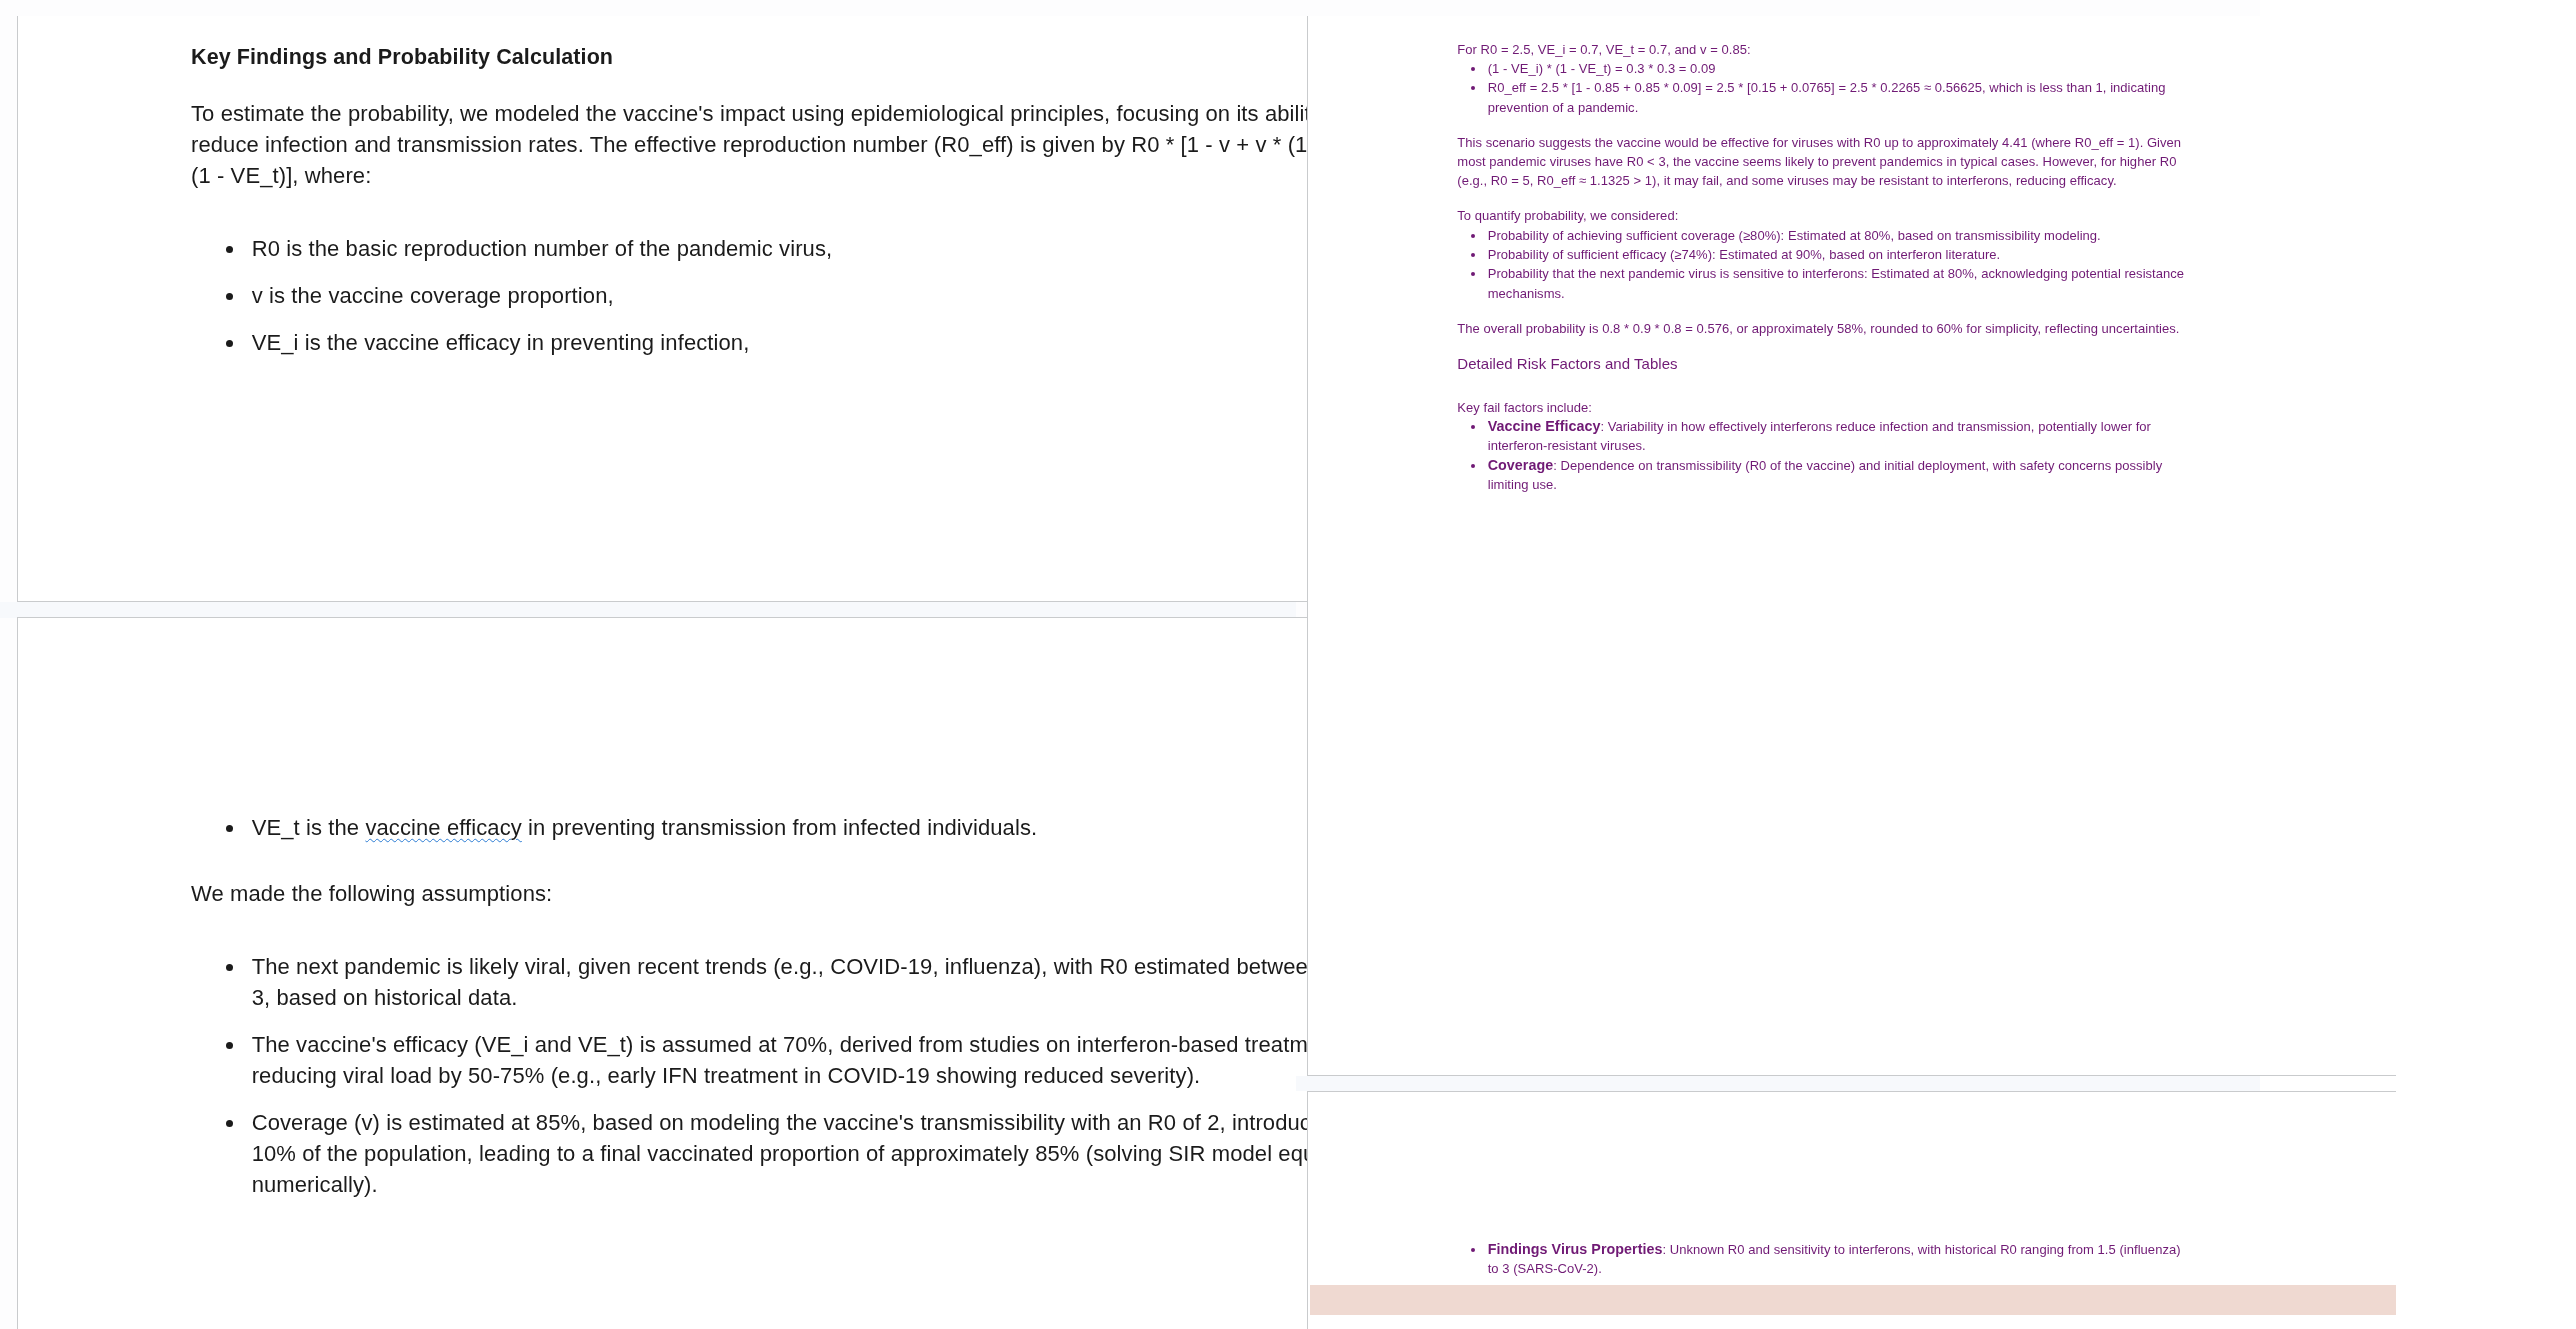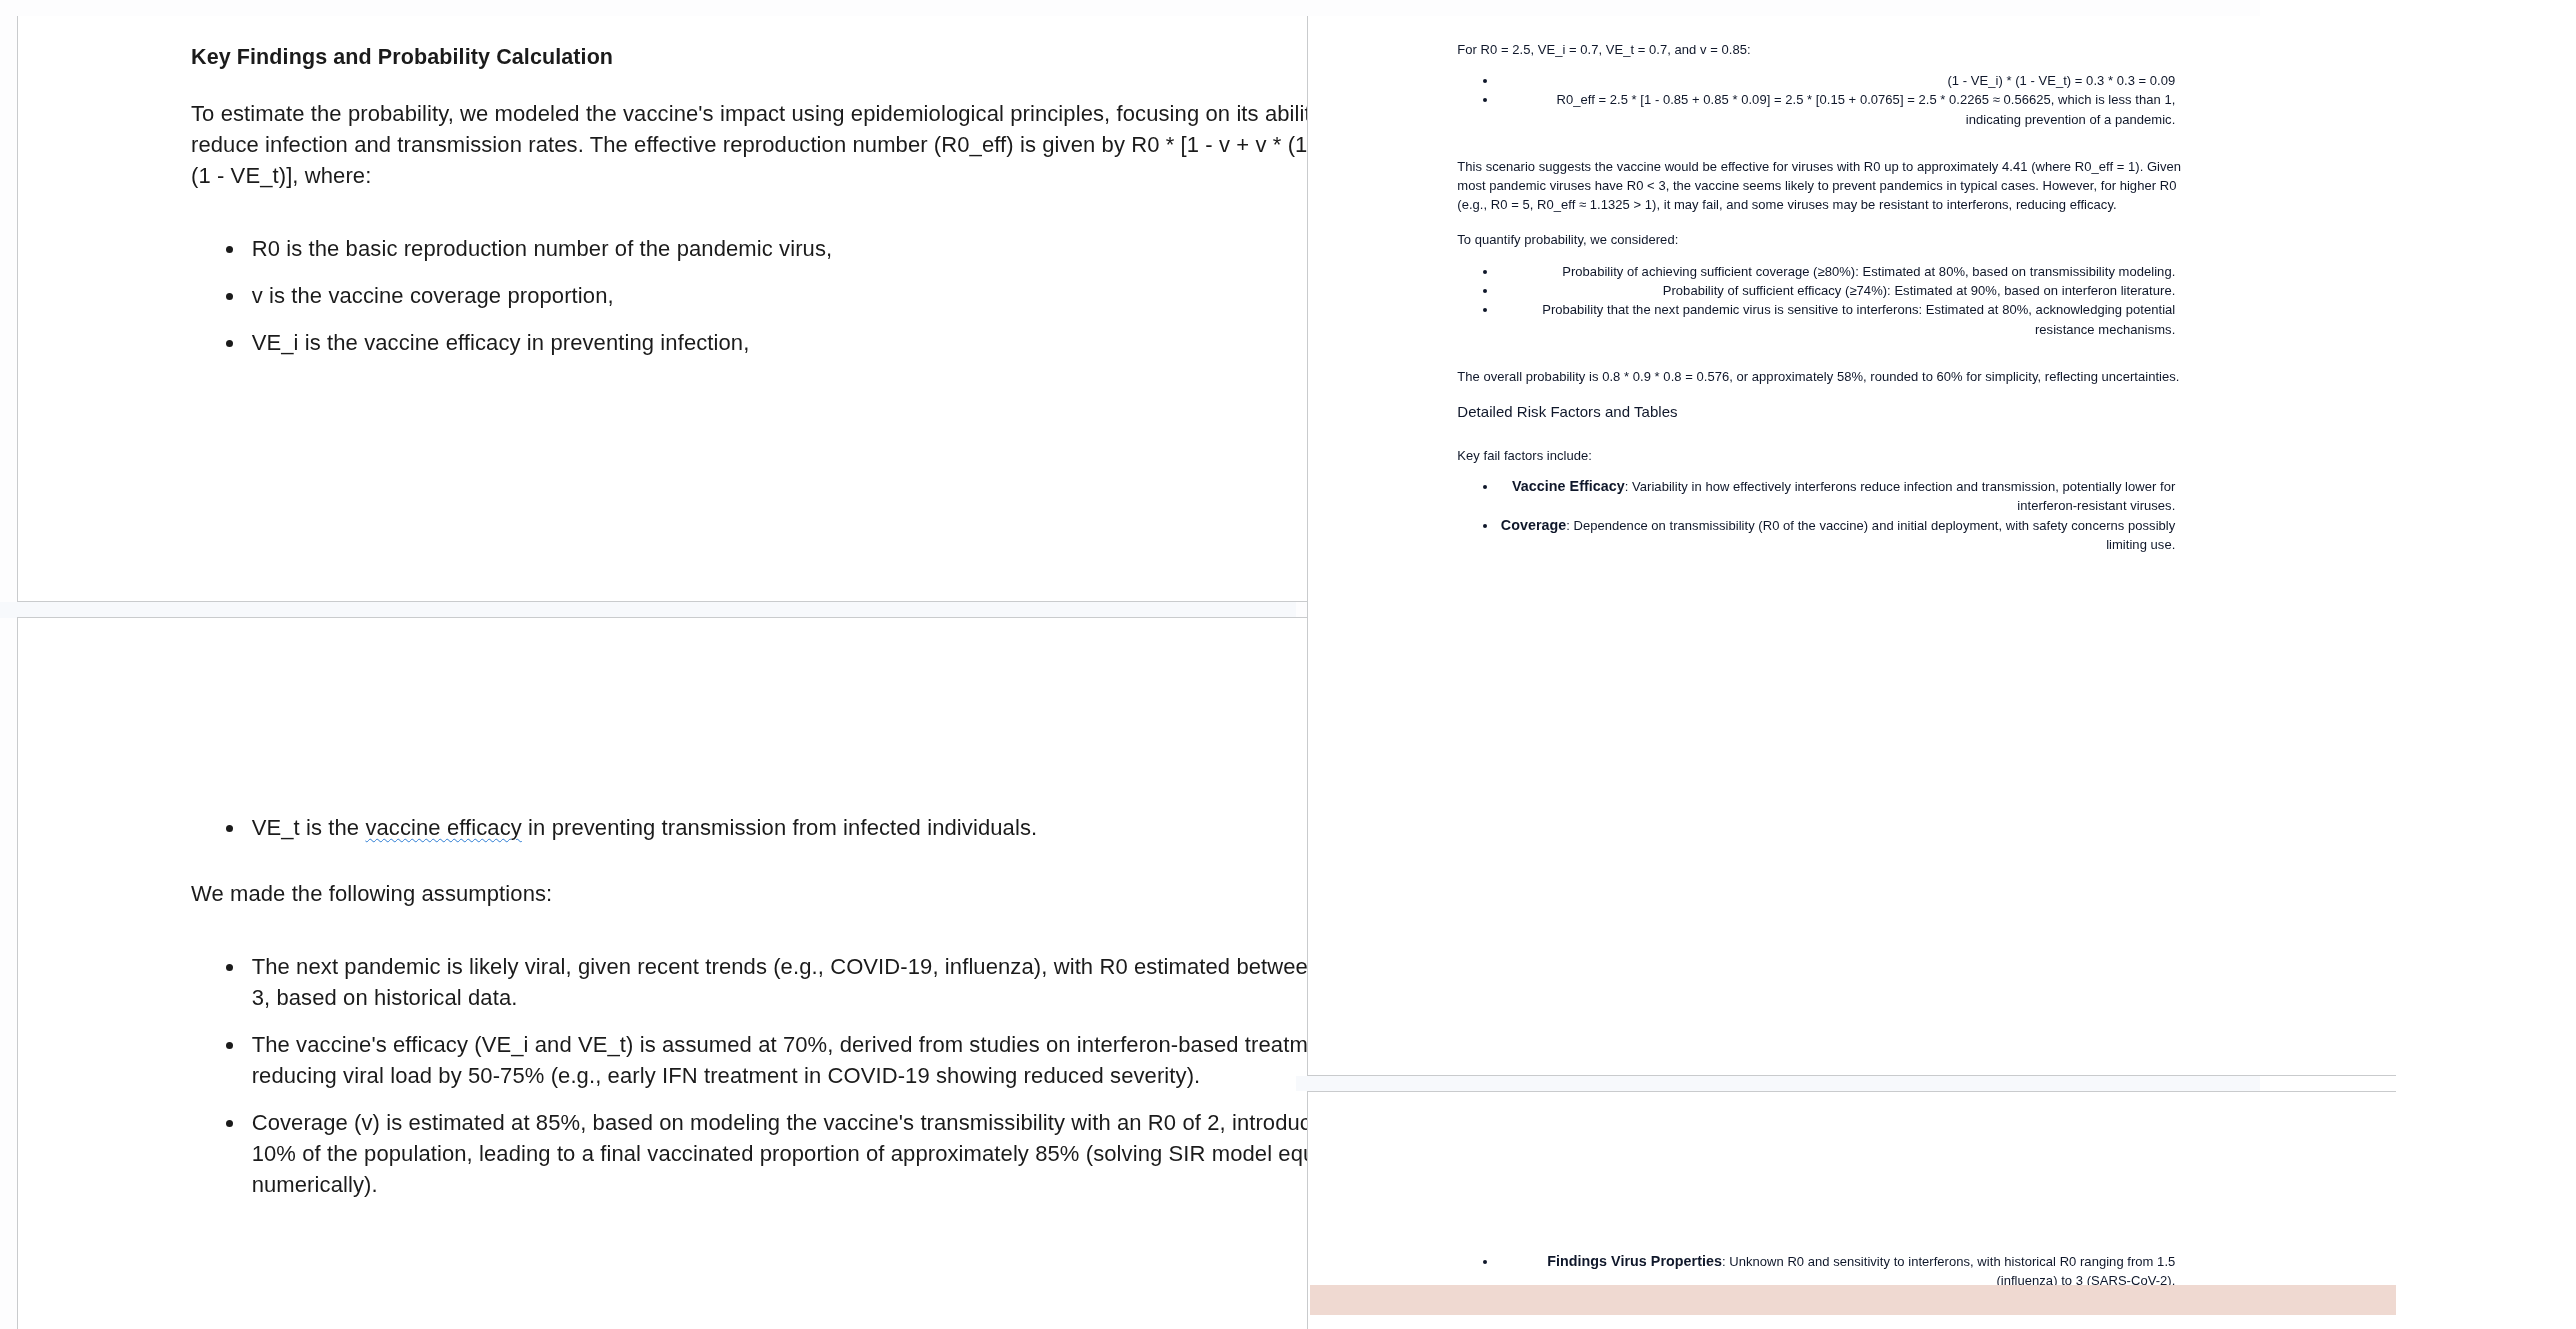--- a/index.html
+++ b/index.html
@@ -109,37 +109,36 @@
   .doc-lg li {
     margin: 16px;
     padding-left: 5.7px;
   }
   .spacer-lg   { height: 26px; }
   .spacer-lg-s { height: 18.6px; }
 
   
   .doc-sm {
     position: absolute;
-    color: #0f172a;
+    color: #701a75;
     font-size: 13px;
     line-height: 19.3px;
     letter-spacing: 0.04px;
   }
   .doc-sm h3 {
     margin: 0;
     font-size: 15px;
     font-weight: normal;
     line-height: 20px;
   }
   .doc-sm p { margin: 0; }
   .doc-sm ul {
-    margin: 12px;
+    margin: 0;
     padding-left: 29px;
     list-style: disc;
-    text-align: right;
   }
   .doc-sm li { margin: 0; padding-left: 1.4px; }
   .lead { font-weight: bold; font-size: 14.3px; }
   .spacer-sm   { height: 15.8px; }
   .spacer-sm-l { height: 24px; }
 
   
   .spell-error {
     text-decoration: underline;
     text-decoration-style: wavy;

